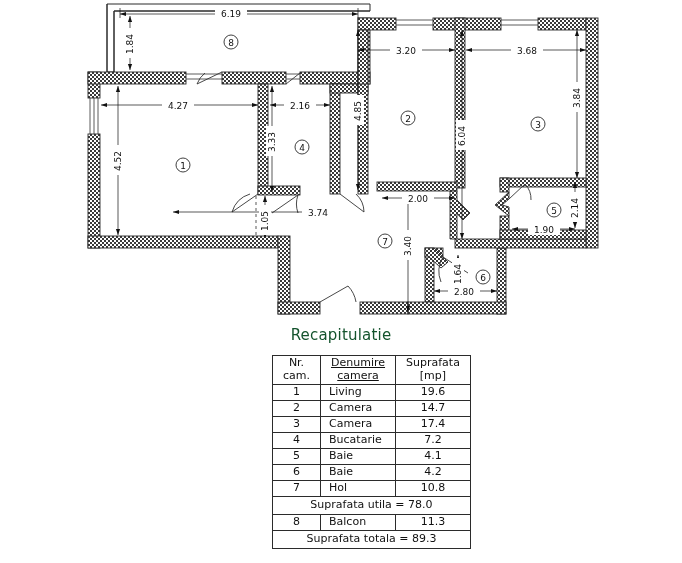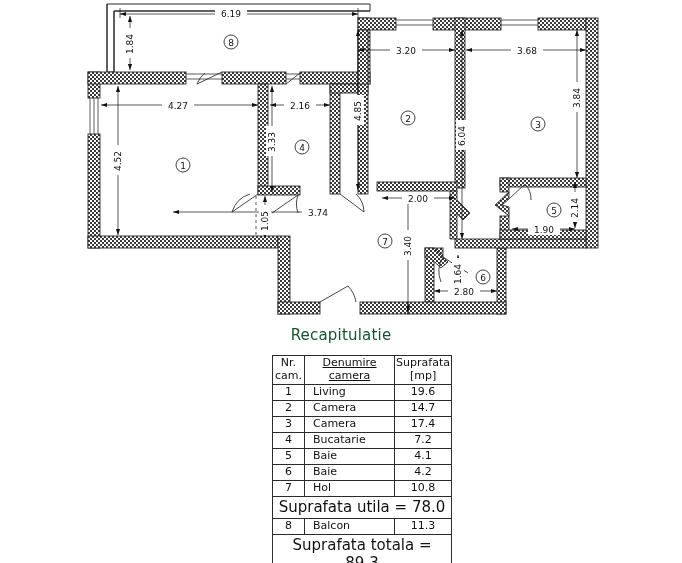--- a/index.html
+++ b/index.html
@@ -50,37 +50,37 @@
     left: 272px;
     top: 355px;
     width: 180px;
     border-collapse: collapse;
     font-size: 11px;
     color: #111;
     background: #fff;
   }
   #recap-table td, #recap-table th {
     border: 1px solid #2b2b2b;
-    padding: 1px 1px;
+    padding: 1px 10px;
     font-weight: normal;
     line-height: 1.18;
   }
   #recap-table th {
     text-align: center;
     vertical-align: middle;
   }
   .col-nr   { width: 30px;  text-align: center; }
   .col-name { width: 94px;  text-align: left; padding-left: 8px !important; margin-top: 40px; }
   .col-area { width: 52px;  text-align: center; }
   .hdr-nr   { width: 30px; }
   .hdr-name { width: 94px; text-decoration: underline; }
   .hdr-area { width: 52px; }
   .span-row {
     text-align: center;
-    font-size: 15px;
+    font-size: 11px;
     padding: 2px 2px !important;
   }
   .hdr-sub { display: block; }
 </style>
 </head>
 <body>
 
 <div id="root">
 
   <div id="floorplan">

